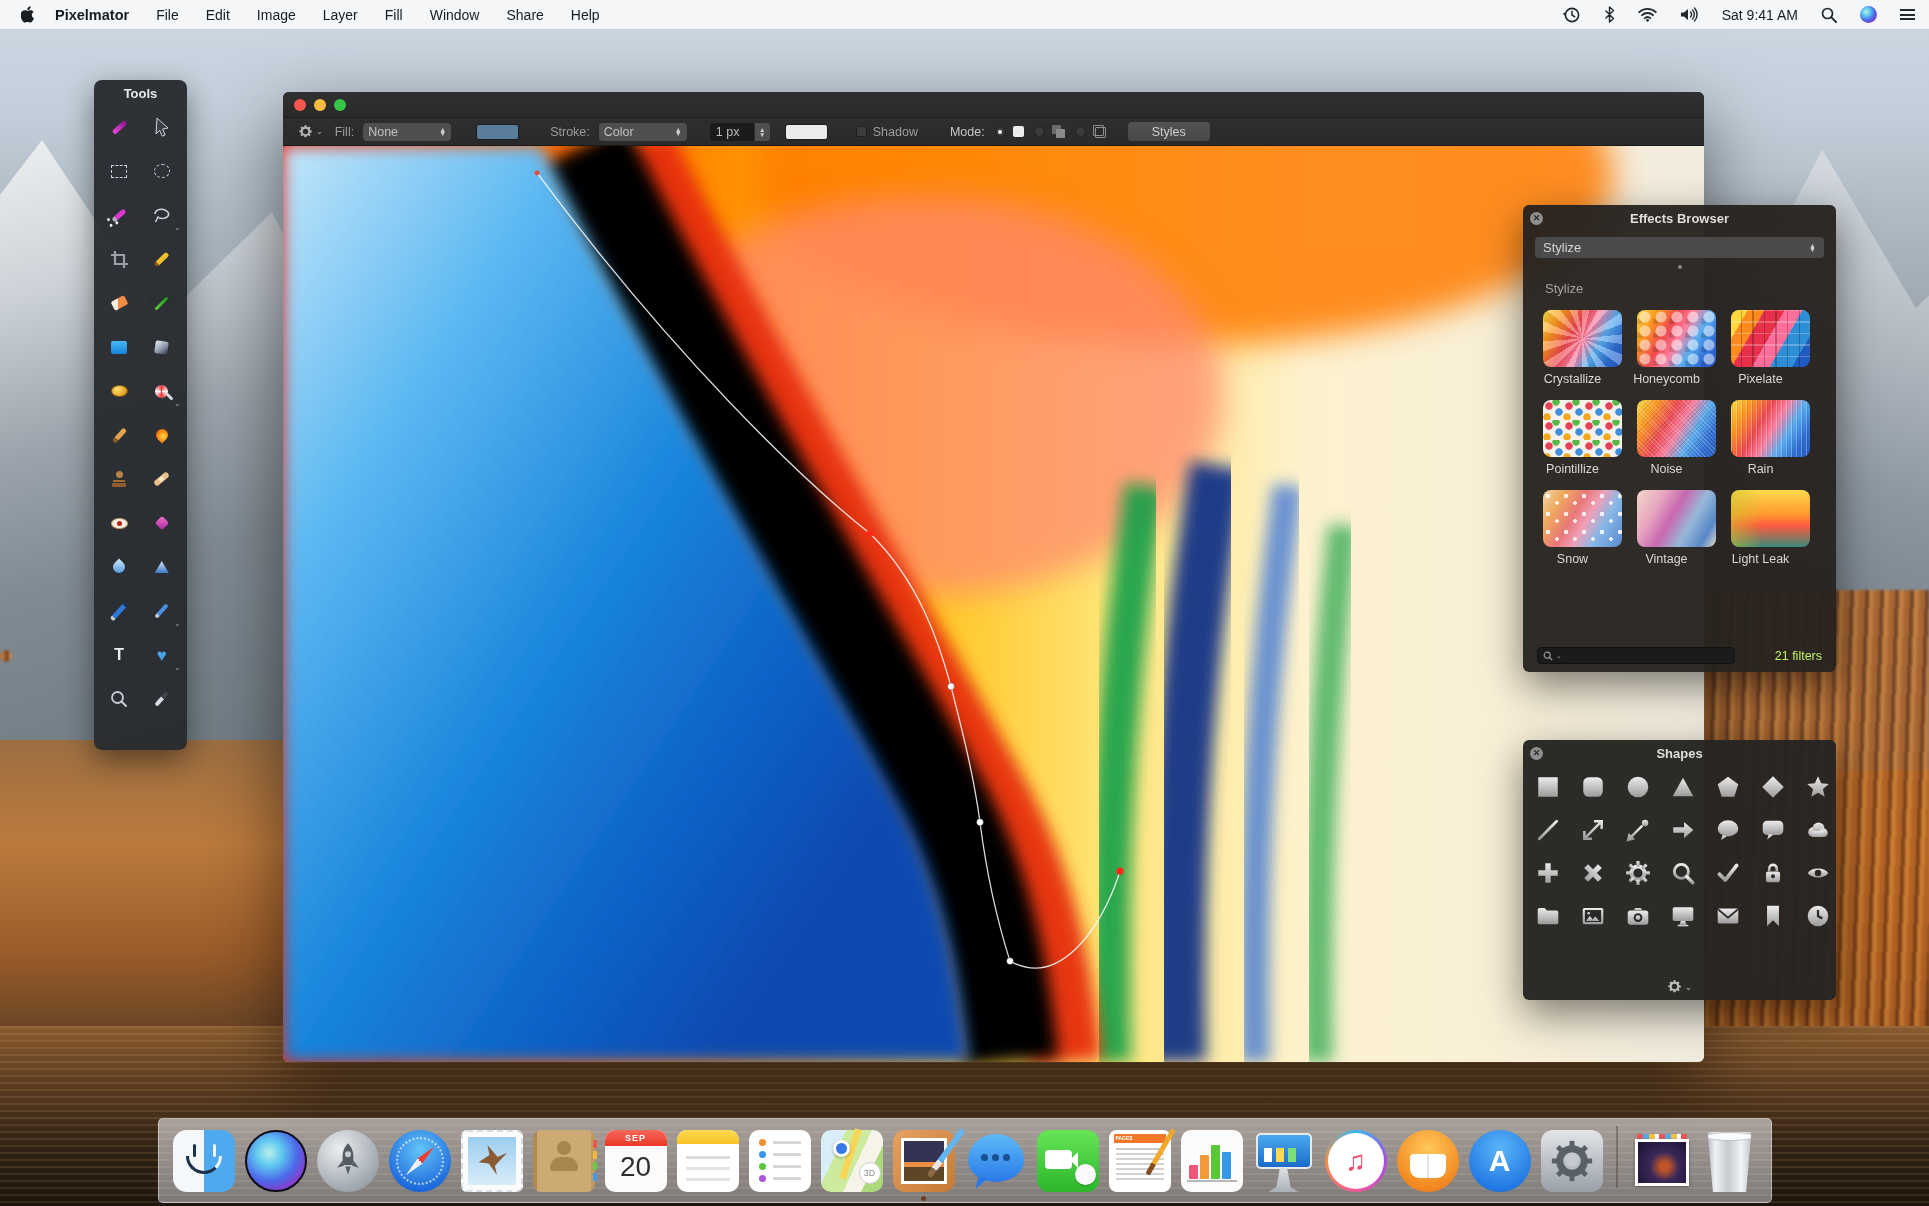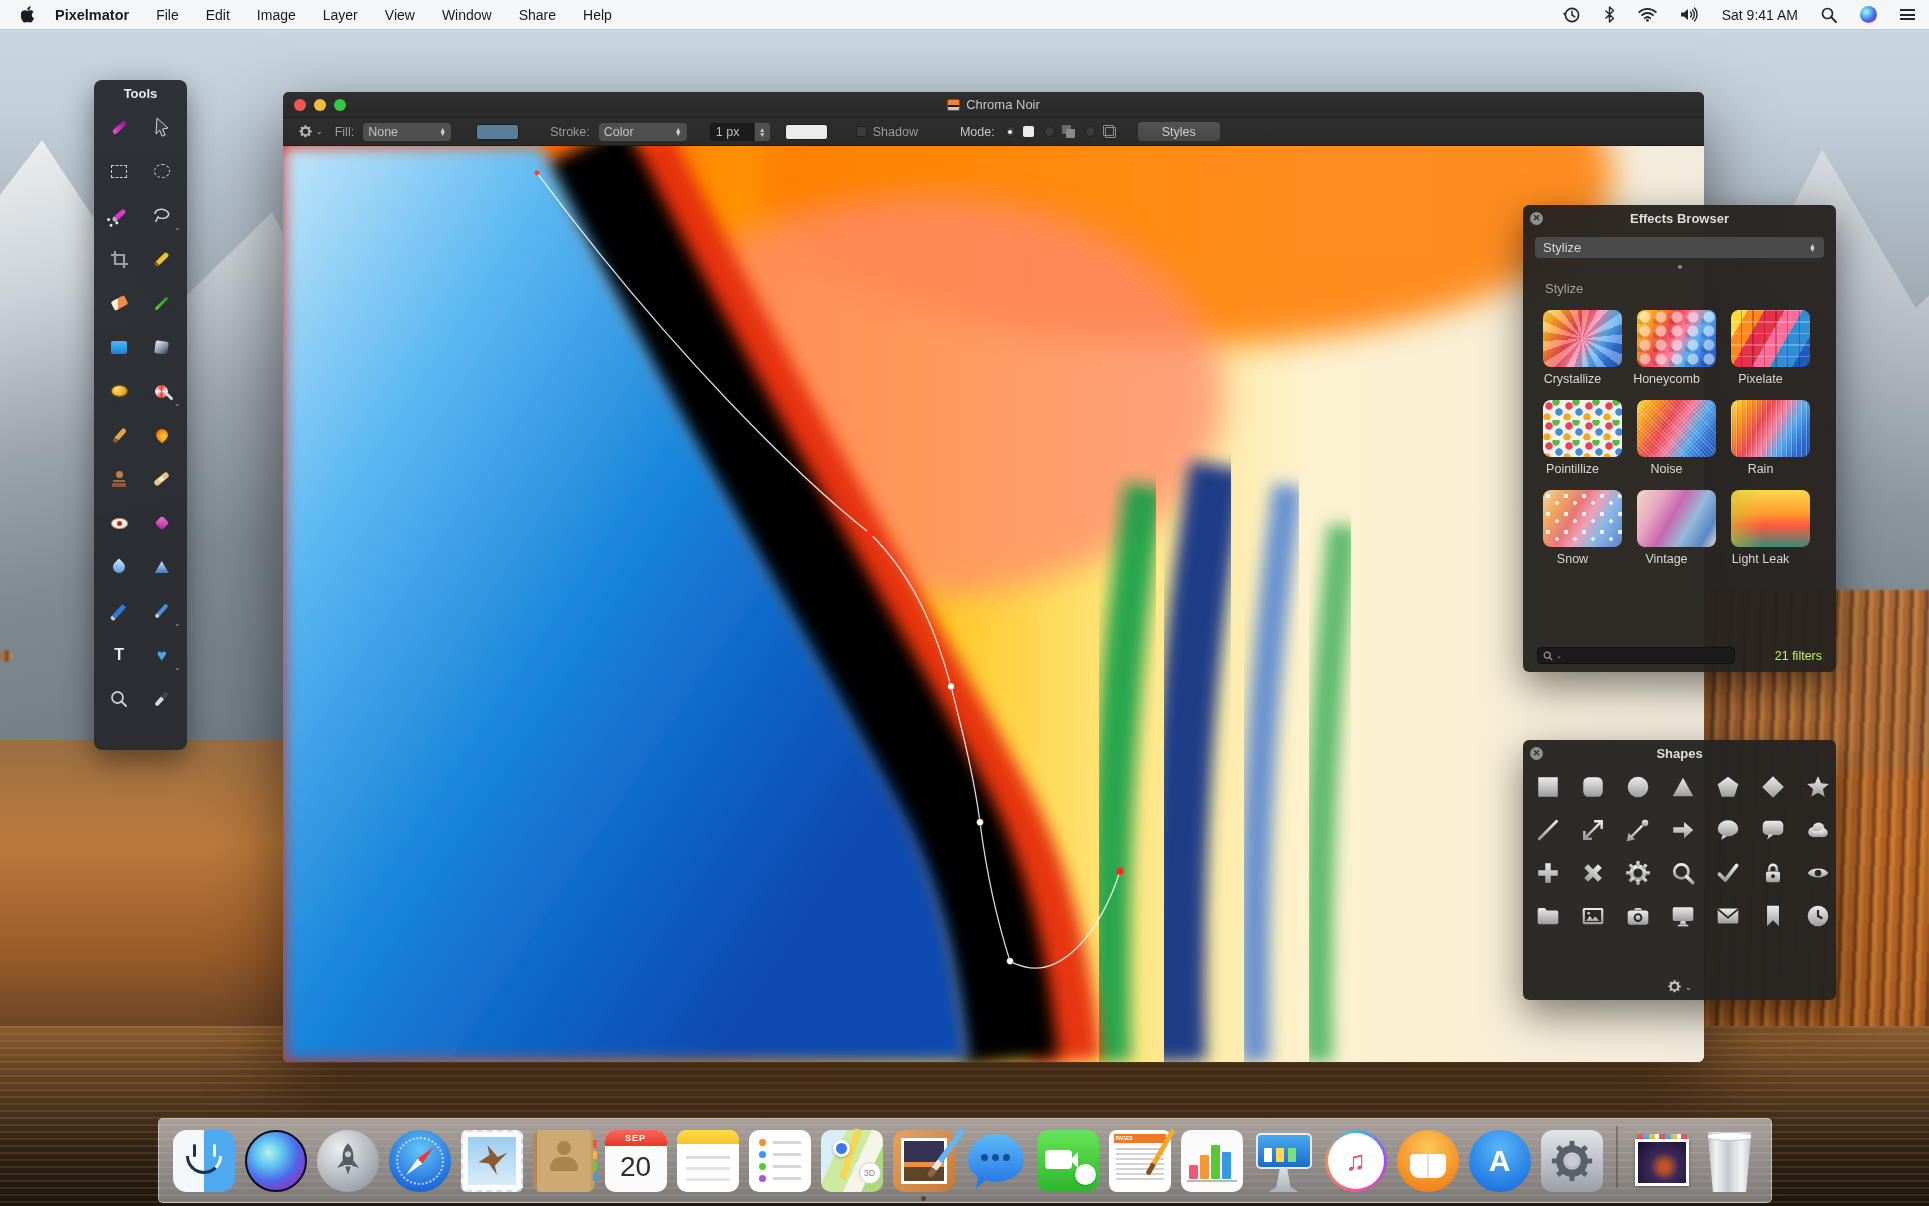--- a/index.html
+++ b/index.html
@@ -228,21 +228,21 @@
   <span class="mb-apple">
     <svg width="15" height="17" viewBox="0 0 15 17">
         <path fill="#1a1d21" d="M10.8 9c0-2 1.7-3 1.8-3.1-1-1.4-2.5-1.6-3-1.6-1.3-.1-2.5.7-3.1.7-.6 0-1.6-.7-2.7-.7C2.4 4.3 1 5.1.3 6.4c-1.4 2.5-.4 6.1 1 8.1.7 1 1.5 2.1 2.6 2.1 1 0 1.4-.7 2.7-.7s1.6.7 2.7.7c1.1 0 1.8-1 2.5-2 .8-1.2 1.1-2.3 1.1-2.4 0 0-2.1-.8-2.1-3.2zM8.7 2.9c.6-.7 1-1.7.9-2.7-.9 0-1.9.6-2.5 1.3-.5.6-1 1.6-.9 2.6 1 .1 2-.5 2.5-1.2z"></path>
       </svg>
   </span>
   <span class="mb-app">Pixelmator</span>
   <span class="mb-item">File</span>
   <span class="mb-item">Edit</span>
   <span class="mb-item">Image</span>
   <span class="mb-item">Layer</span>
-  <span class="mb-item">View</span>
+  <span class="mb-item">Fill</span>
   <span class="mb-item">Window</span>
   <span class="mb-item">Share</span>
   <span class="mb-item">Help</span>
   <span class="mb-right">
     <span class="mb-ic">
       <svg width="18" height="18" viewBox="0 0 18 18">
           <circle cx="9" cy="9" r="6.6" fill="none" stroke="#23272c" stroke-width="1.6"></circle>
           <path d="M9 5.2V9l2.8 1.8" fill="none" stroke="#23272c" stroke-width="1.5" stroke-linecap="round"></path>
           <path d="M2.4 7.4l-1.5.3 1.1 1.4" fill="none" stroke="#23272c" stroke-width="1.3"></path>
         </svg>
@@ -383,21 +383,20 @@
   </div>
 </div>
 
 <div class="window">
   <div class="titlebar">
     <span class="tl-dots">
       <span class="tl tl-r"></span>
       <span class="tl tl-y"></span>
       <span class="tl tl-g"></span>
     </span>
-    <span class="win-title"><span class="proxy"></span><span>Chroma Noir</span></span>
   </div>
   <div class="toolbar">
     <span class="tb-gear">
       <svg width="15" height="15" viewBox="0 0 15 15">
           <path fill="#b4b4b4" d="M7.5 4.8a2.7 2.7 0 1 0 0 5.4 2.7 2.7 0 0 0 0-5.4zm6.2 3.9l-1.5-.3a4.8 4.8 0 0 1-.5 1.2l.9 1.3-1.3 1.3-1.3-.9a4.8 4.8 0 0 1-1.2.5l-.3 1.5H6.5l-.3-1.5a4.8 4.8 0 0 1-1.2-.5l-1.3.9-1.3-1.3.9-1.3a4.8 4.8 0 0 1-.5-1.2l-1.5-.3V6.5l1.5-.3c.1-.4.3-.8.5-1.2l-.9-1.3L3.7 2.4l1.3.9c.4-.2.8-.4 1.2-.5l.3-1.5h2l.3 1.5c.4.1.8.3 1.2.5l1.3-.9 1.3 1.3-.9 1.3c.2.4.4.8.5 1.2l1.5.3z"></path>
         </svg>
       <span style="font-size:8px;margin-left:3px">⌄</span>
     </span>
     <span class="tb-label">Fill:</span>
     <span class="popup">
@@ -417,21 +416,21 @@
         </span>
       </span>
     <span class="pxfield">1 px</span>
     <span class="stepper">
         <span>▲</span>
         <span>▼</span>
       </span>
     <span class="swatch" style="background:#ececec;margin-left:15px"></span>
     <span class="chk"></span>
     <span class="chk-label">Shadow</span>
-    <span class="tb-label" style="margin-left:42px;color:#c8c8c8">Mode:</span>
+    <span class="tb-label" style="margin-left:32px;color:#c8c8c8">Mode:</span>
     <span class="rad sel"></span>
     <span class="msq"></span>
     <span class="rad"></span>
     <span class="mdbl"></span>
     <span class="rad"></span>
     <span class="mdbl outline"></span>
     <span class="styles-btn">Styles</span>
   </div>
   <div class="canvas">
     <svg viewBox="0 0 1421 917" preserveAspectRatio="none">

